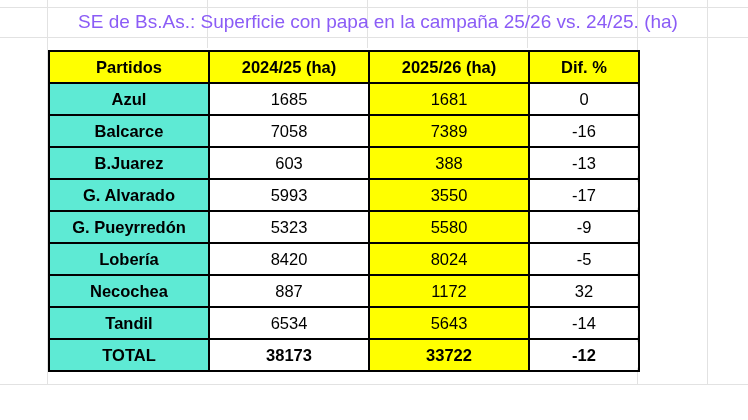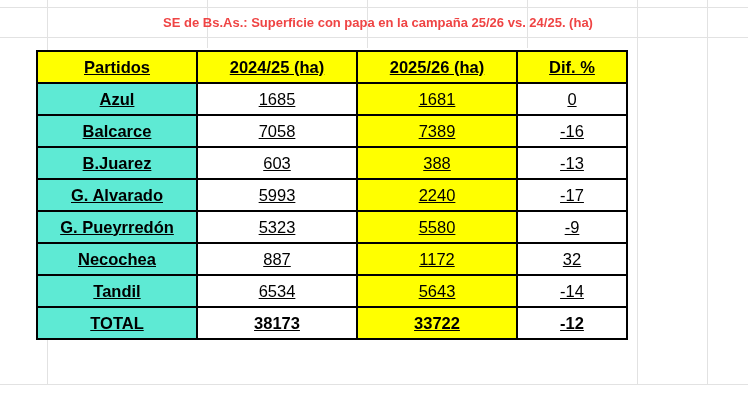--- a/index.html
+++ b/index.html
@@ -34,30 +34,29 @@
   }
   .title {
     position: absolute;
     left: 48px;
     top: 8px;
     width: 660px;
     height: 28px;
     display: flex;
     align-items: center;
     justify-content: center;
-    font-size: 13px;
-    font-weight: bold;
-    color: #ef4444;
+    font-size: 19px;
+    font-weight: normal;
+    color: #8b5cf6;
     white-space: nowrap;
   }
   .table-wrap {
     position: absolute;
-    left: 36px;
+    left: 48px;
     top: 50px;
-    text-decoration: underline;
   }
   table.data {
     border-collapse: collapse;
     table-layout: fixed;
   }
   table.data td {
     border: 2px solid #000000;
     height: 30px;
     padding: 0 4px;
     text-align: center;
@@ -143,31 +142,37 @@
         <tr>
           <td class="cell-label">B.Juarez</td>
           <td class="cell-plain">603</td>
           <td class="cell-hl">388</td>
           <td class="cell-plain">-13</td>
         </tr>
 
         <tr>
           <td class="cell-label">G. Alvarado</td>
           <td class="cell-plain">5993</td>
-          <td class="cell-hl">2240</td>
+          <td class="cell-hl">3550</td>
           <td class="cell-plain">-17</td>
         </tr>
 
         <tr>
           <td class="cell-label">G. Pueyrredón</td>
           <td class="cell-plain">5323</td>
           <td class="cell-hl">5580</td>
           <td class="cell-plain">-9</td>
         </tr>
 
+        <tr>
+          <td class="cell-label">Lobería</td>
+          <td class="cell-plain">8420</td>
+          <td class="cell-hl">8024</td>
+          <td class="cell-plain">-5</td>
+        </tr>
 
         <tr>
           <td class="cell-label">Necochea</td>
           <td class="cell-plain">887</td>
           <td class="cell-hl">1172</td>
           <td class="cell-plain">32</td>
         </tr>
 
         <tr>
           <td class="cell-label">Tandil</td>

